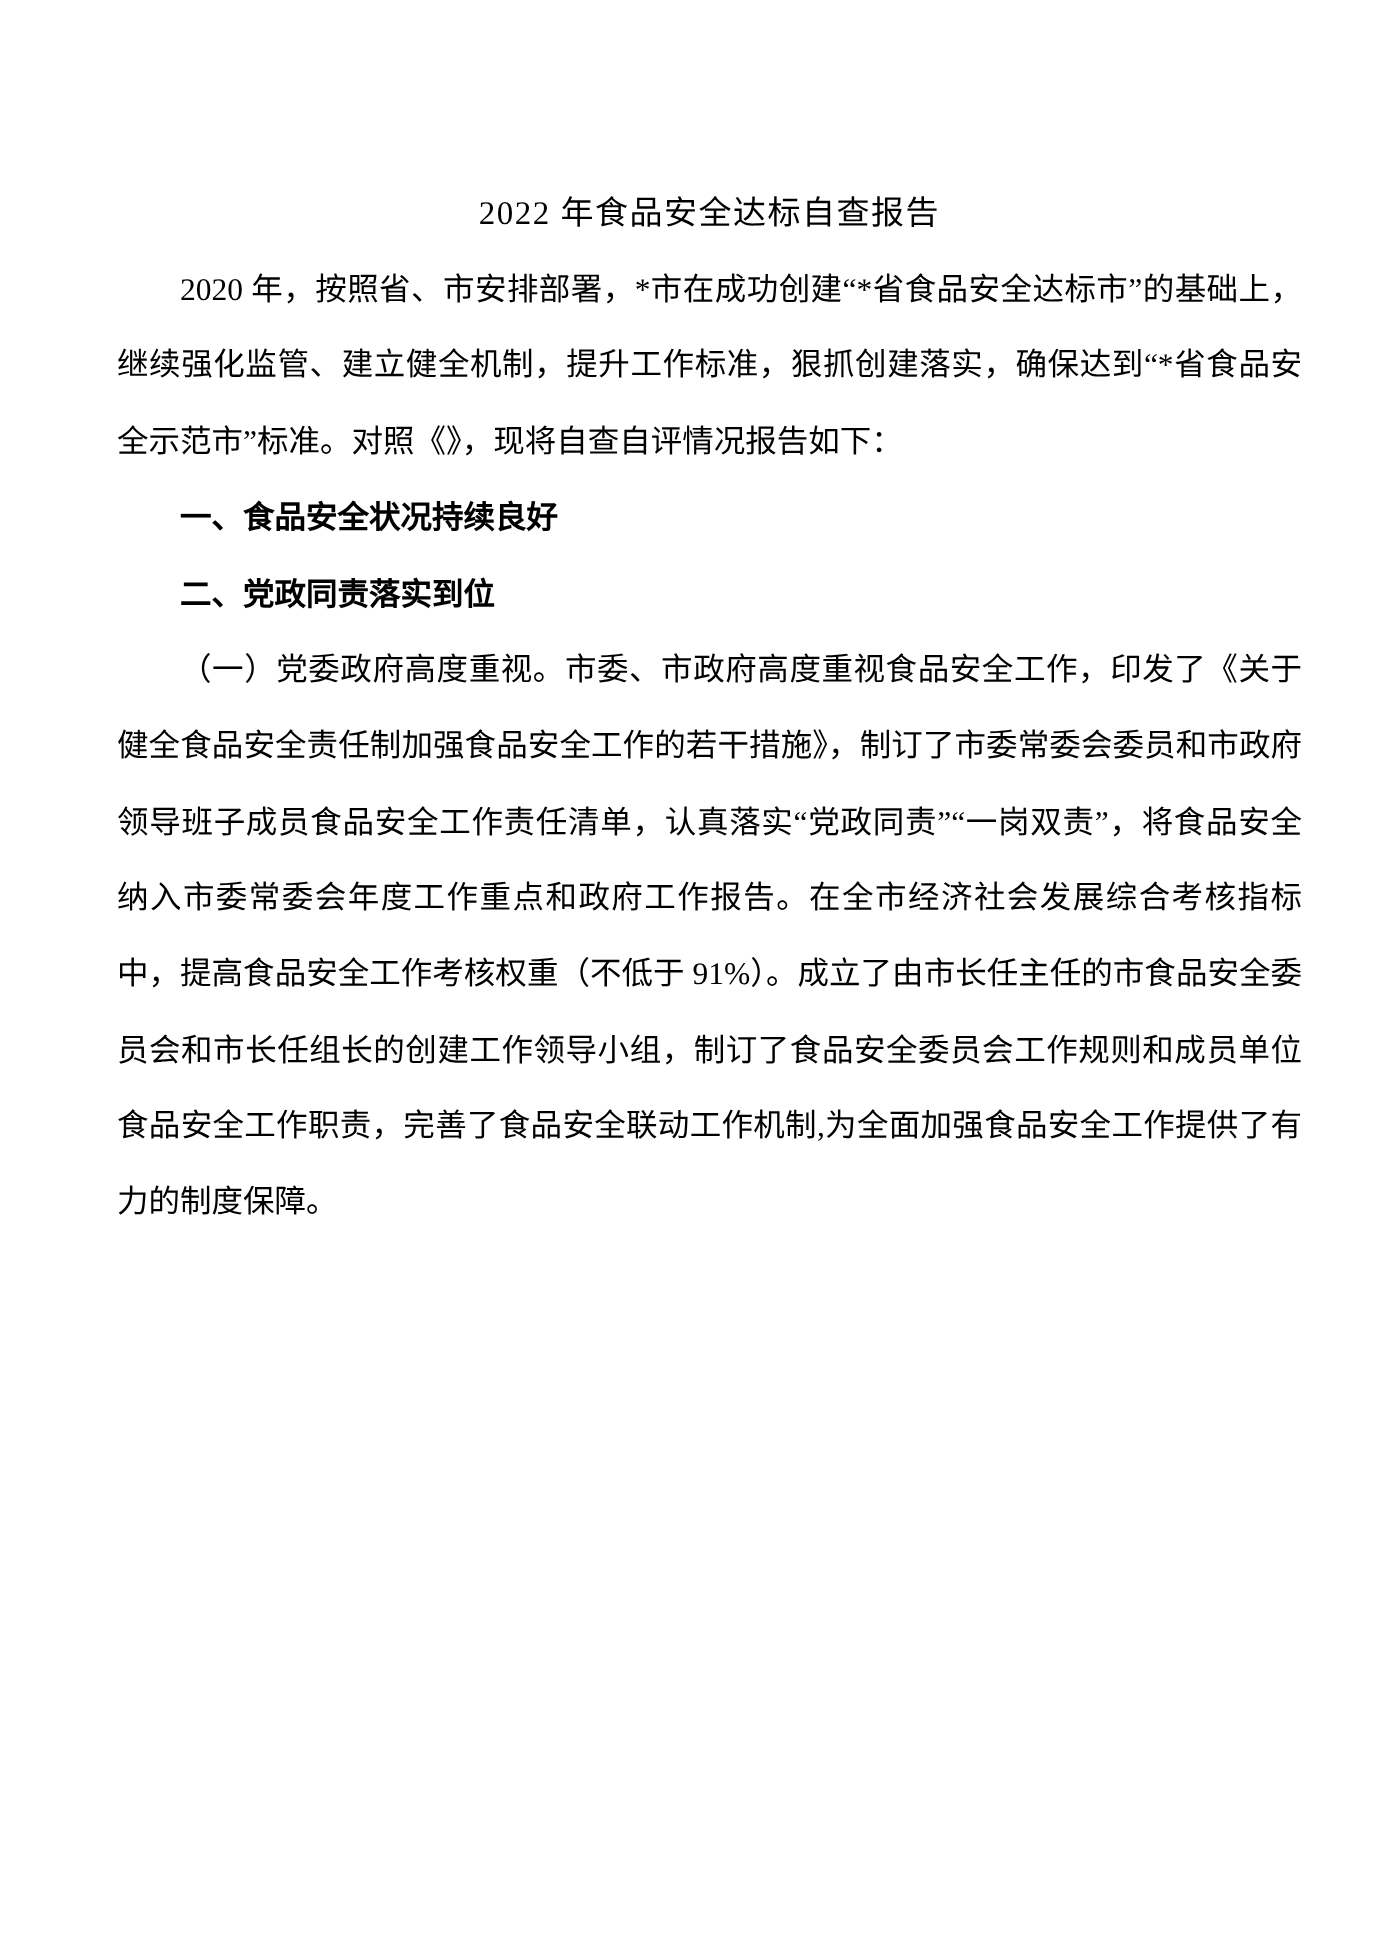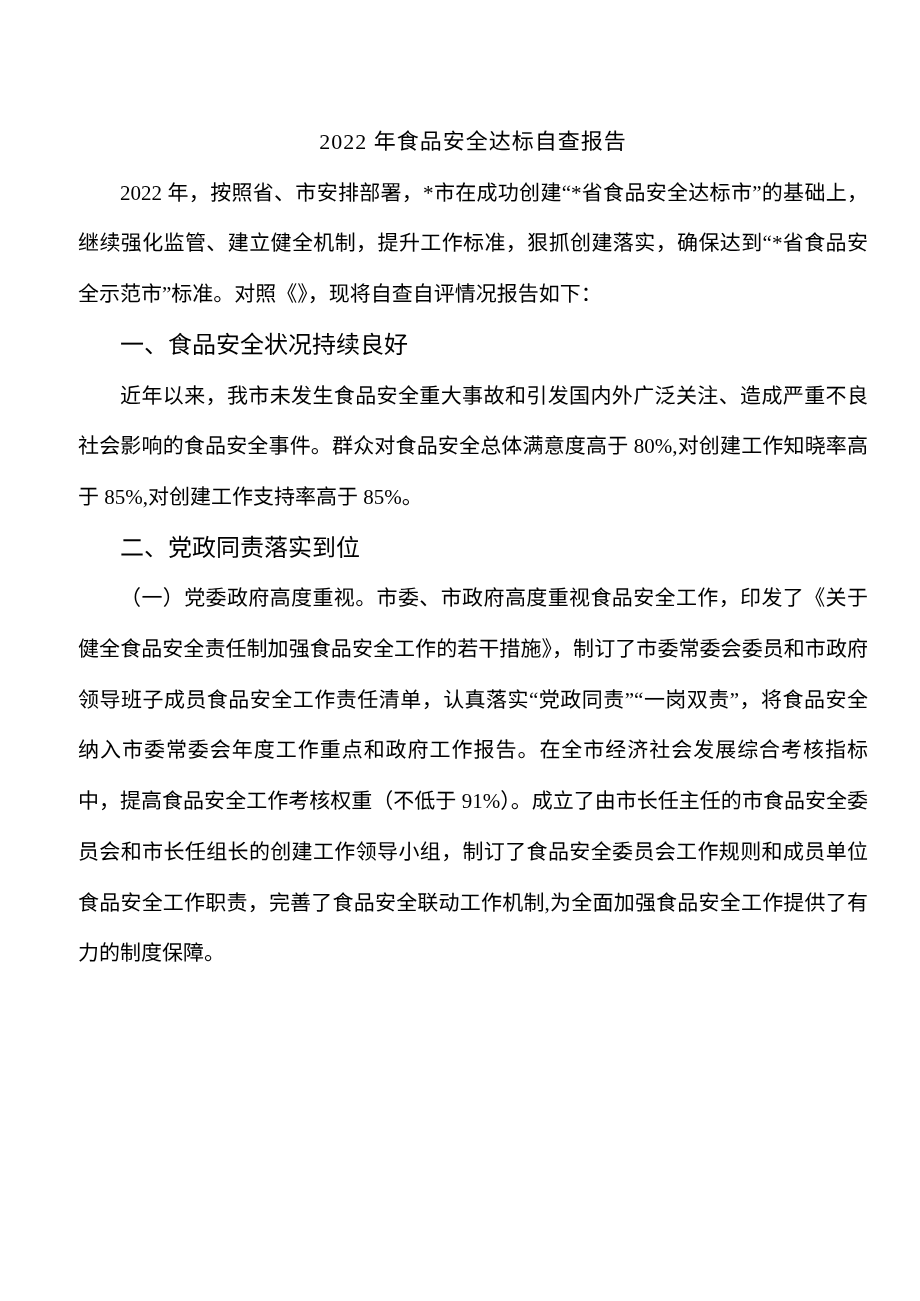--- a/index.html
+++ b/index.html
@@ -24,40 +24,39 @@
   }
   .doc-title {
     margin: 0;
     font-size: 22px;
     font-weight: normal;
     text-align: center;
     letter-spacing: 1px;
   }
   .heading {
     margin: 0;
-    font-size: 24px;
-    font-weight: normal;
+    font-size: 21px;
+    font-weight: bold;
     text-indent: 42px;
   }
   .para {
     margin: 0;
     text-align: justify;
     text-justify: inter-character;
     text-indent: 42px;
   }
 </style>
 </head>
 <body>
 
 <div class="page">
   <h1 class="doc-title">2022 年食品安全达标自查报告</h1>
 
-  <p class="para">2022 年，按照省、市安排部署，*市在成功创建“*省食品安全达标市”的基础上，继续强化监管、建立健全机制，提升工作标准，狠抓创建落实，确保达到“*省食品安全示范市”标准。对照《》，现将自查自评情况报告如下：</p>
+  <p class="para">2020 年，按照省、市安排部署，*市在成功创建“*省食品安全达标市”的基础上，继续强化监管、建立健全机制，提升工作标准，狠抓创建落实，确保达到“*省食品安全示范市”标准。对照《》，现将自查自评情况报告如下：</p>
 
   <h2 class="heading">一、食品安全状况持续良好</h2>
 
-  <p class="para">近年以来，我市未发生食品安全重大事故和引发国内外广泛关注、造成严重不良社会影响的食品安全事件。群众对食品安全总体满意度高于 80%,对创建工作知晓率高于 85%,对创建工作支持率高于 85%。</p>
 
   <h2 class="heading">二、党政同责落实到位</h2>
 
   <p class="para">（一）党委政府高度重视。市委、市政府高度重视食品安全工作，印发了《关于健全食品安全责任制加强食品安全工作的若干措施》，制订了市委常委会委员和市政府领导班子成员食品安全工作责任清单，认真落实“党政同责”“一岗双责”，将食品安全纳入市委常委会年度工作重点和政府工作报告。在全市经济社会发展综合考核指标中，提高食品安全工作考核权重（不低于 91%）。成立了由市长任主任的市食品安全委员会和市长任组长的创建工作领导小组，制订了食品安全委员会工作规则和成员单位食品安全工作职责，完善了食品安全联动工作机制,为全面加强食品安全工作提供了有力的制度保障。</p>
 
 </div>
 
 </body></html>

